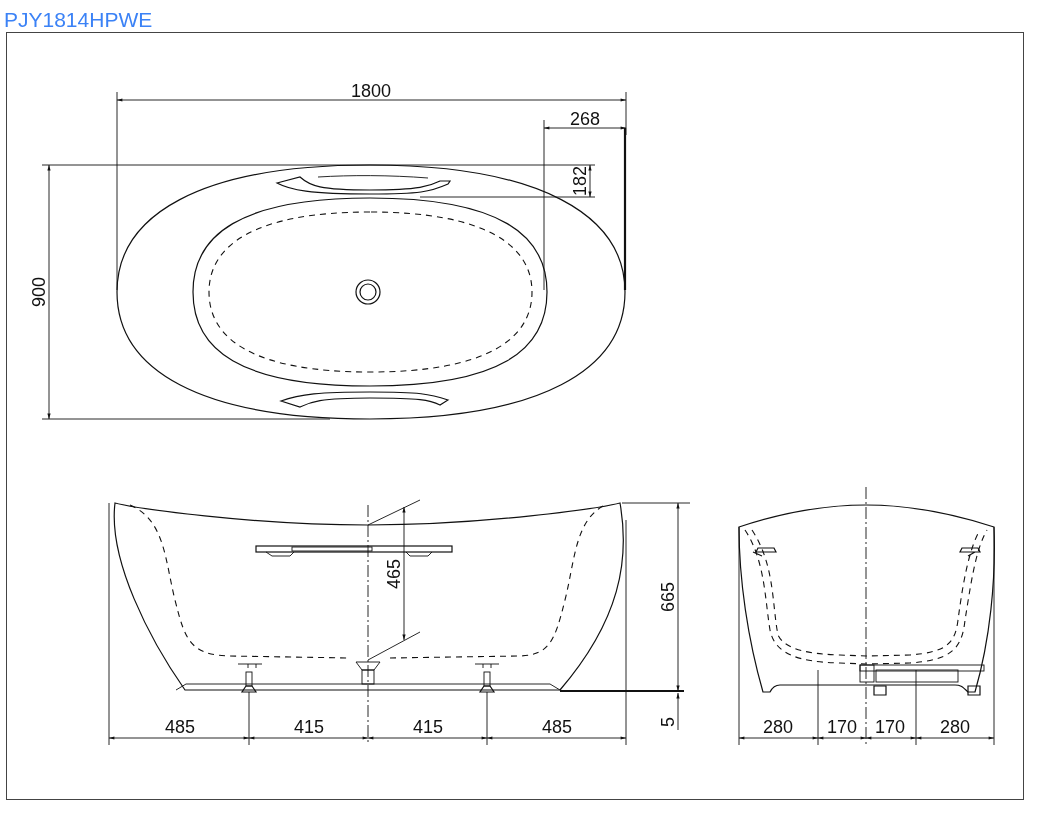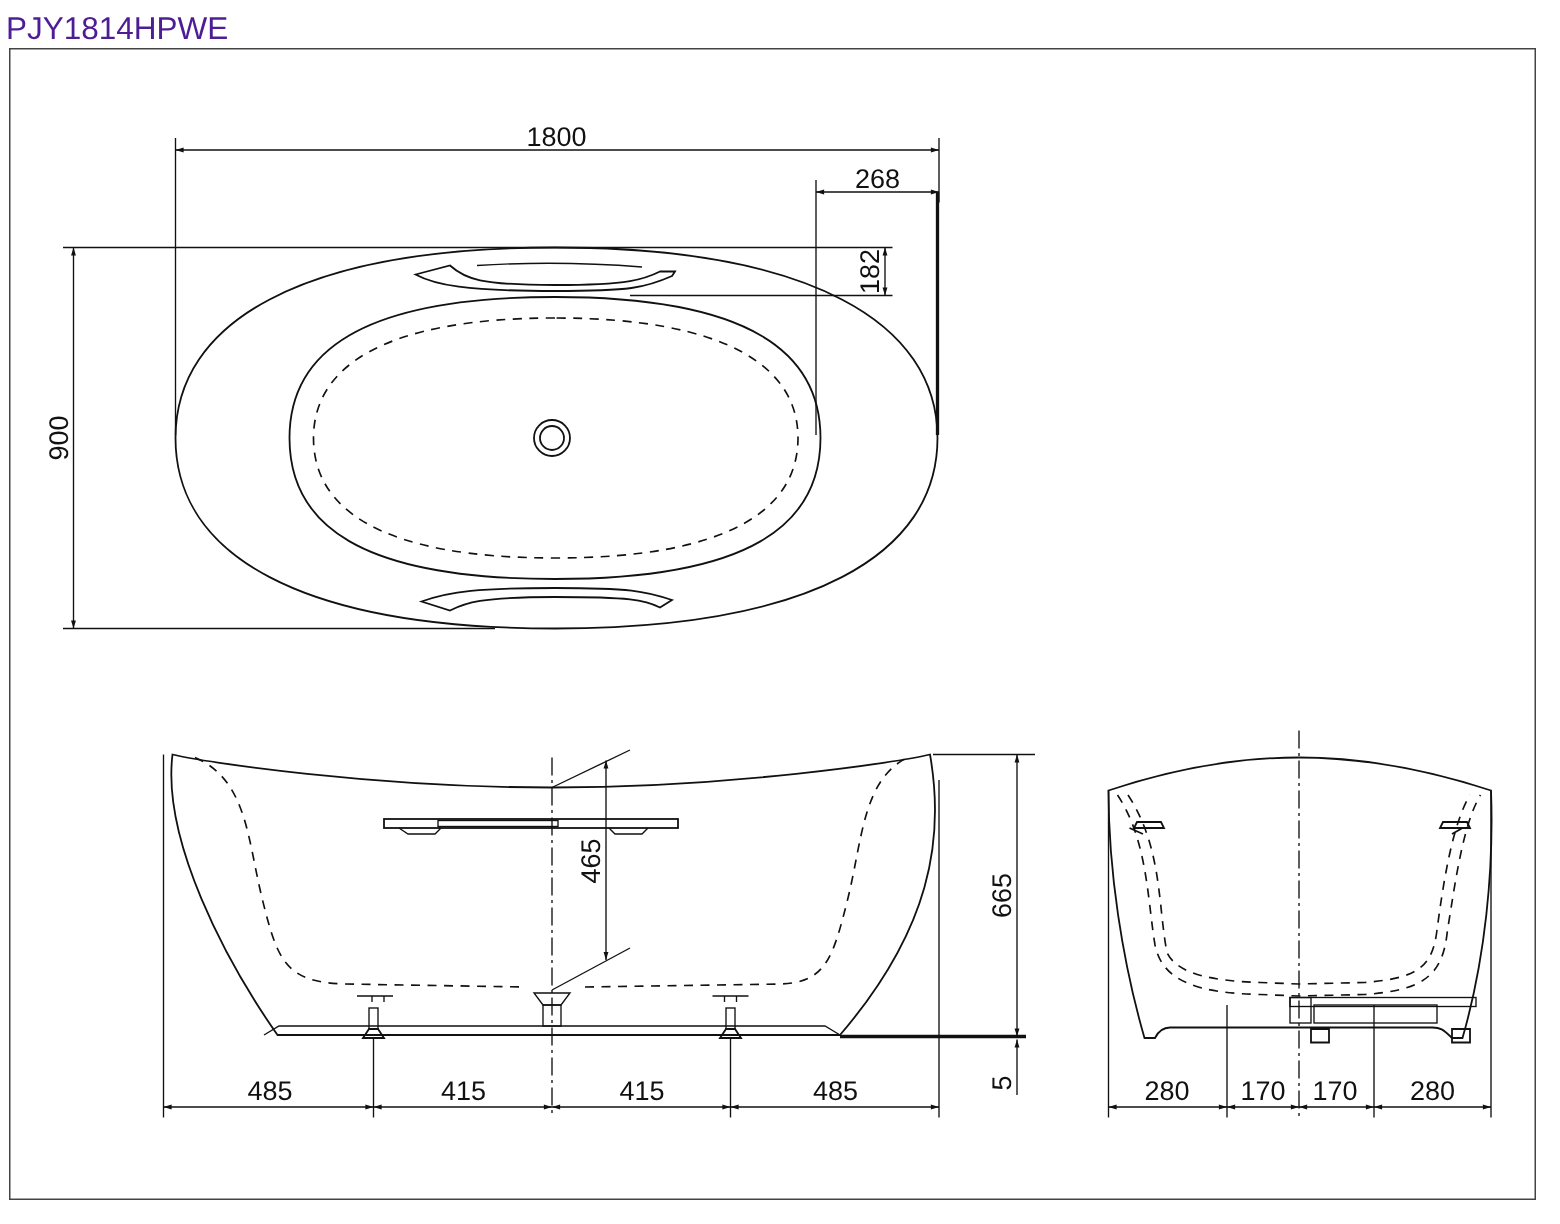--- a/index.html
+++ b/index.html
@@ -1,17 +1,17 @@
 <!DOCTYPE html>
 <html><head>
 <meta charset="utf-8">
 <style>
   html, body { margin: 0; padding: 0; background: #ffffff; }
   body { width: 1040px; height: 816px; position: relative; overflow: hidden; font-family: "Liberation Sans", sans-serif; }
-  .model-title { position: absolute; left: 4px; top: 8px; font-size: 21px; color: #4c1d95; line-height: 24px; }
+  .model-title { position: absolute; left: 4px; top: 8px; font-size: 21px; color: #3b82f6; line-height: 24px; }
   .frame { position: absolute; left: 6px; top: 32px; width: 1018px; height: 768px; border: 1.5px solid #444; box-sizing: border-box; }
   svg { position: absolute; left: 0; top: 0; }
   .dim-text { font-family: "Liberation Sans", sans-serif; font-size: 18px; fill: #111; }
   .ln { stroke: #111; stroke-width: 1.2; fill: none; }
   .thin { stroke: #111; stroke-width: 0.9; fill: none; }
   .dash { stroke: #111; stroke-width: 1.1; fill: none; stroke-dasharray: 6 5; }
   .center { stroke: #111; stroke-width: 0.9; fill: none; stroke-dasharray: 12 3 2 3; }
   .bold { stroke: #111; stroke-width: 2.2; fill: none; }
 </style>
 </head>

